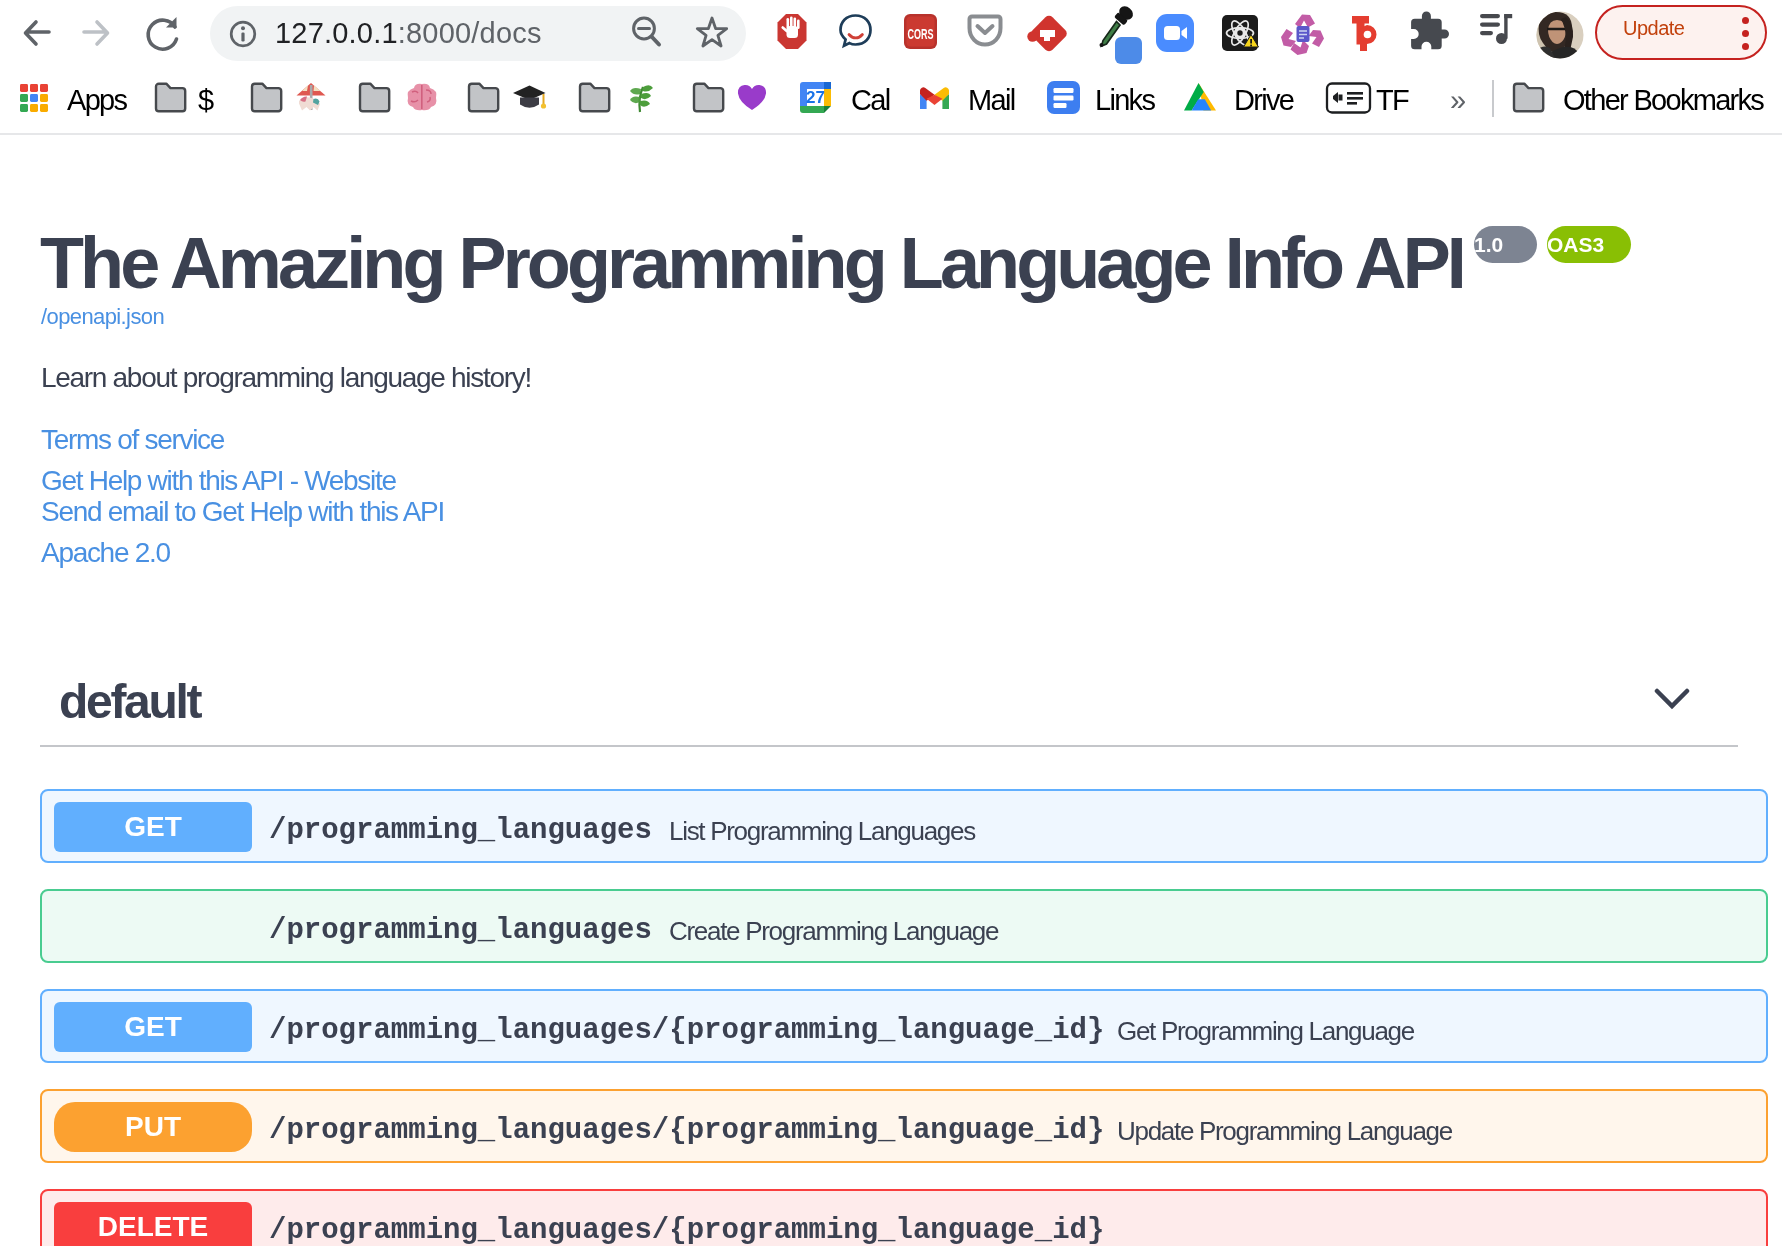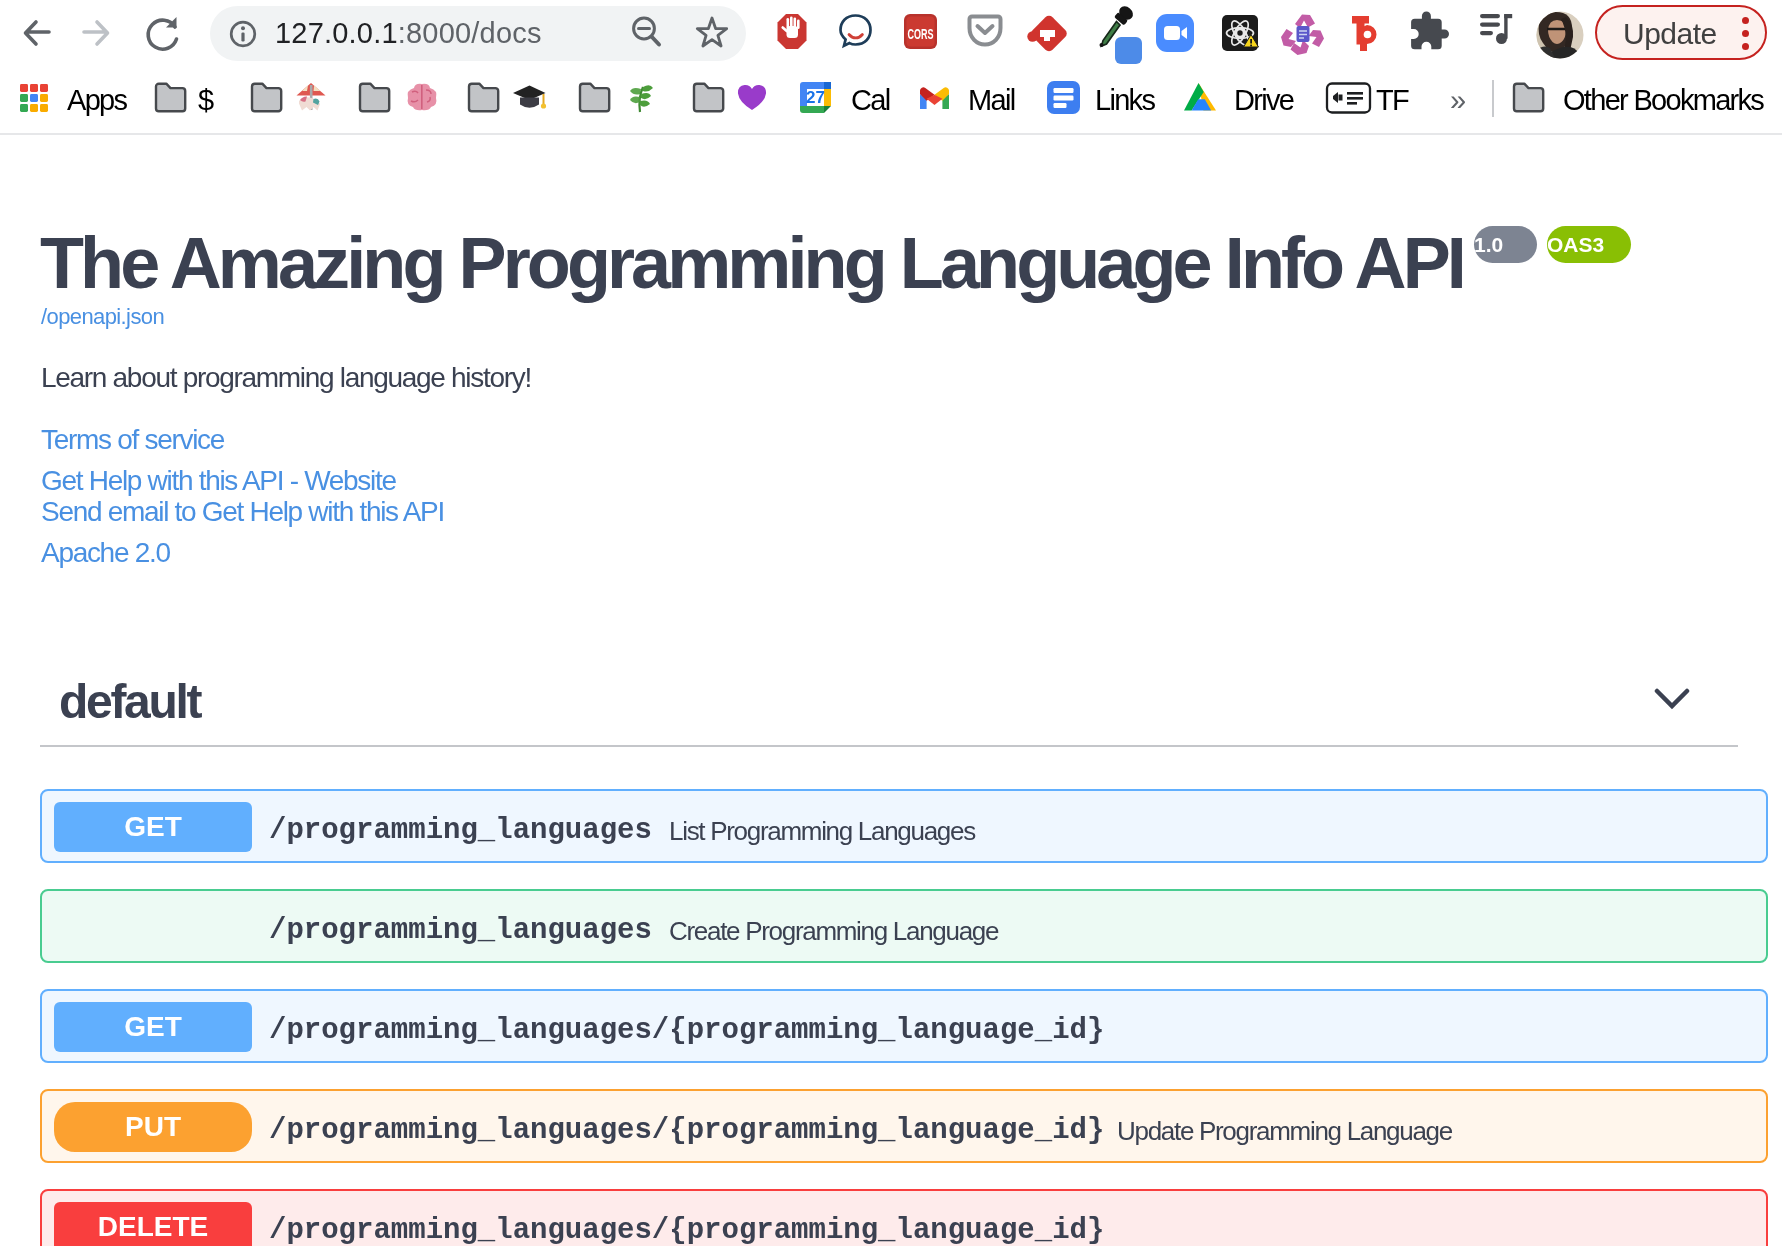--- a/index.html
+++ b/index.html
@@ -6,21 +6,21 @@
 html,body { width:1782px; height:1246px; background:#fff; font-family:"Liberation Sans", sans-serif; overflow:hidden; }
 #page { position:relative; width:1782px; height:1246px; background:#fff; }
 .abs { position:absolute; }
 
 
 #chrome { position:absolute; left:0; top:0; width:1782px; height:135px; background:#fff; border-bottom:2px solid #e6e7e9;text-align:right; }
 #urlbar { position:absolute; left:210px; top:6px; width:536px; height:55px; background:#f1f3f4; border-radius:28px; }
 #urltext { position:absolute; left:275px; top:17px; font-size:29px; color:#202124; letter-spacing:0.2px; }
 #urltext .grey { color:#5f6368; }
 #updatebtn { position:absolute; left:1595px; top:5px; width:172px; height:55px; border:2.5px solid #c5221f; border-radius:28px; background:#fdf2ef; }
-#updatetext { position:absolute; left:1623px; top:17px; font-size:30px; color:#404040; letter-spacing:-0.5px; }
+#updatetext { position:absolute; left:1623px; top:17px; font-size:20px; color:#c2410c; letter-spacing:-0.5px; }
 .udot { position:absolute; left:1742px; width:7px; height:7px; border-radius:50%; background:#c5221f; }
 
 
 .bktext { position:absolute; top:84px; font-size:29px; color:#000000; letter-spacing:-1.7px; white-space:nowrap; }
 
 
 #title { position:absolute; left:40px; top:222px; font-size:72px; font-weight:bold; color:#3b4151; letter-spacing:-3.9px; white-space:nowrap; }
 .stamp { position:absolute; top:226px; height:37px; border-radius:19px; color:#fff; font-weight:bold; font-size:21px; text-align:left; line-height:37px; }
 #stamp10 { left:1474px; width:63px; background:#7d8492; }
 #stampoas { left:1547px; width:84px; background:#89bf04; }
@@ -291,20 +291,21 @@
       <div class="oppath">/programming_languages</div>
       <div class="opdesc" style="left:627px">List Programming Languages</div>
     </div>
     <div class="oprow row-post" style="top:857px">
       <div class="oppath">/programming_languages</div>
       <div class="opdesc" style="left:627px">Create Programming Language</div>
     </div>
     <div class="oprow row-get" style="top:957px">
       <div class="opbadge">GET</div>
       <div class="oppath">/programming_languages/{programming_language_id}</div>
+      <div class="opdesc" style="left:1075px">Get Programming Language</div>
     </div>
     <div class="oprow row-put" style="top:1057px">
       <div class="opbadge">PUT</div>
       <div class="oppath">/programming_languages/{programming_language_id}</div>
       <div class="opdesc" style="left:1075px">Update Programming Language</div>
     </div>
     <div class="oprow row-del" style="top:1157px">
       <div class="opbadge">DELETE</div>
       <div class="oppath">/programming_languages/{programming_language_id}</div>
     </div>

